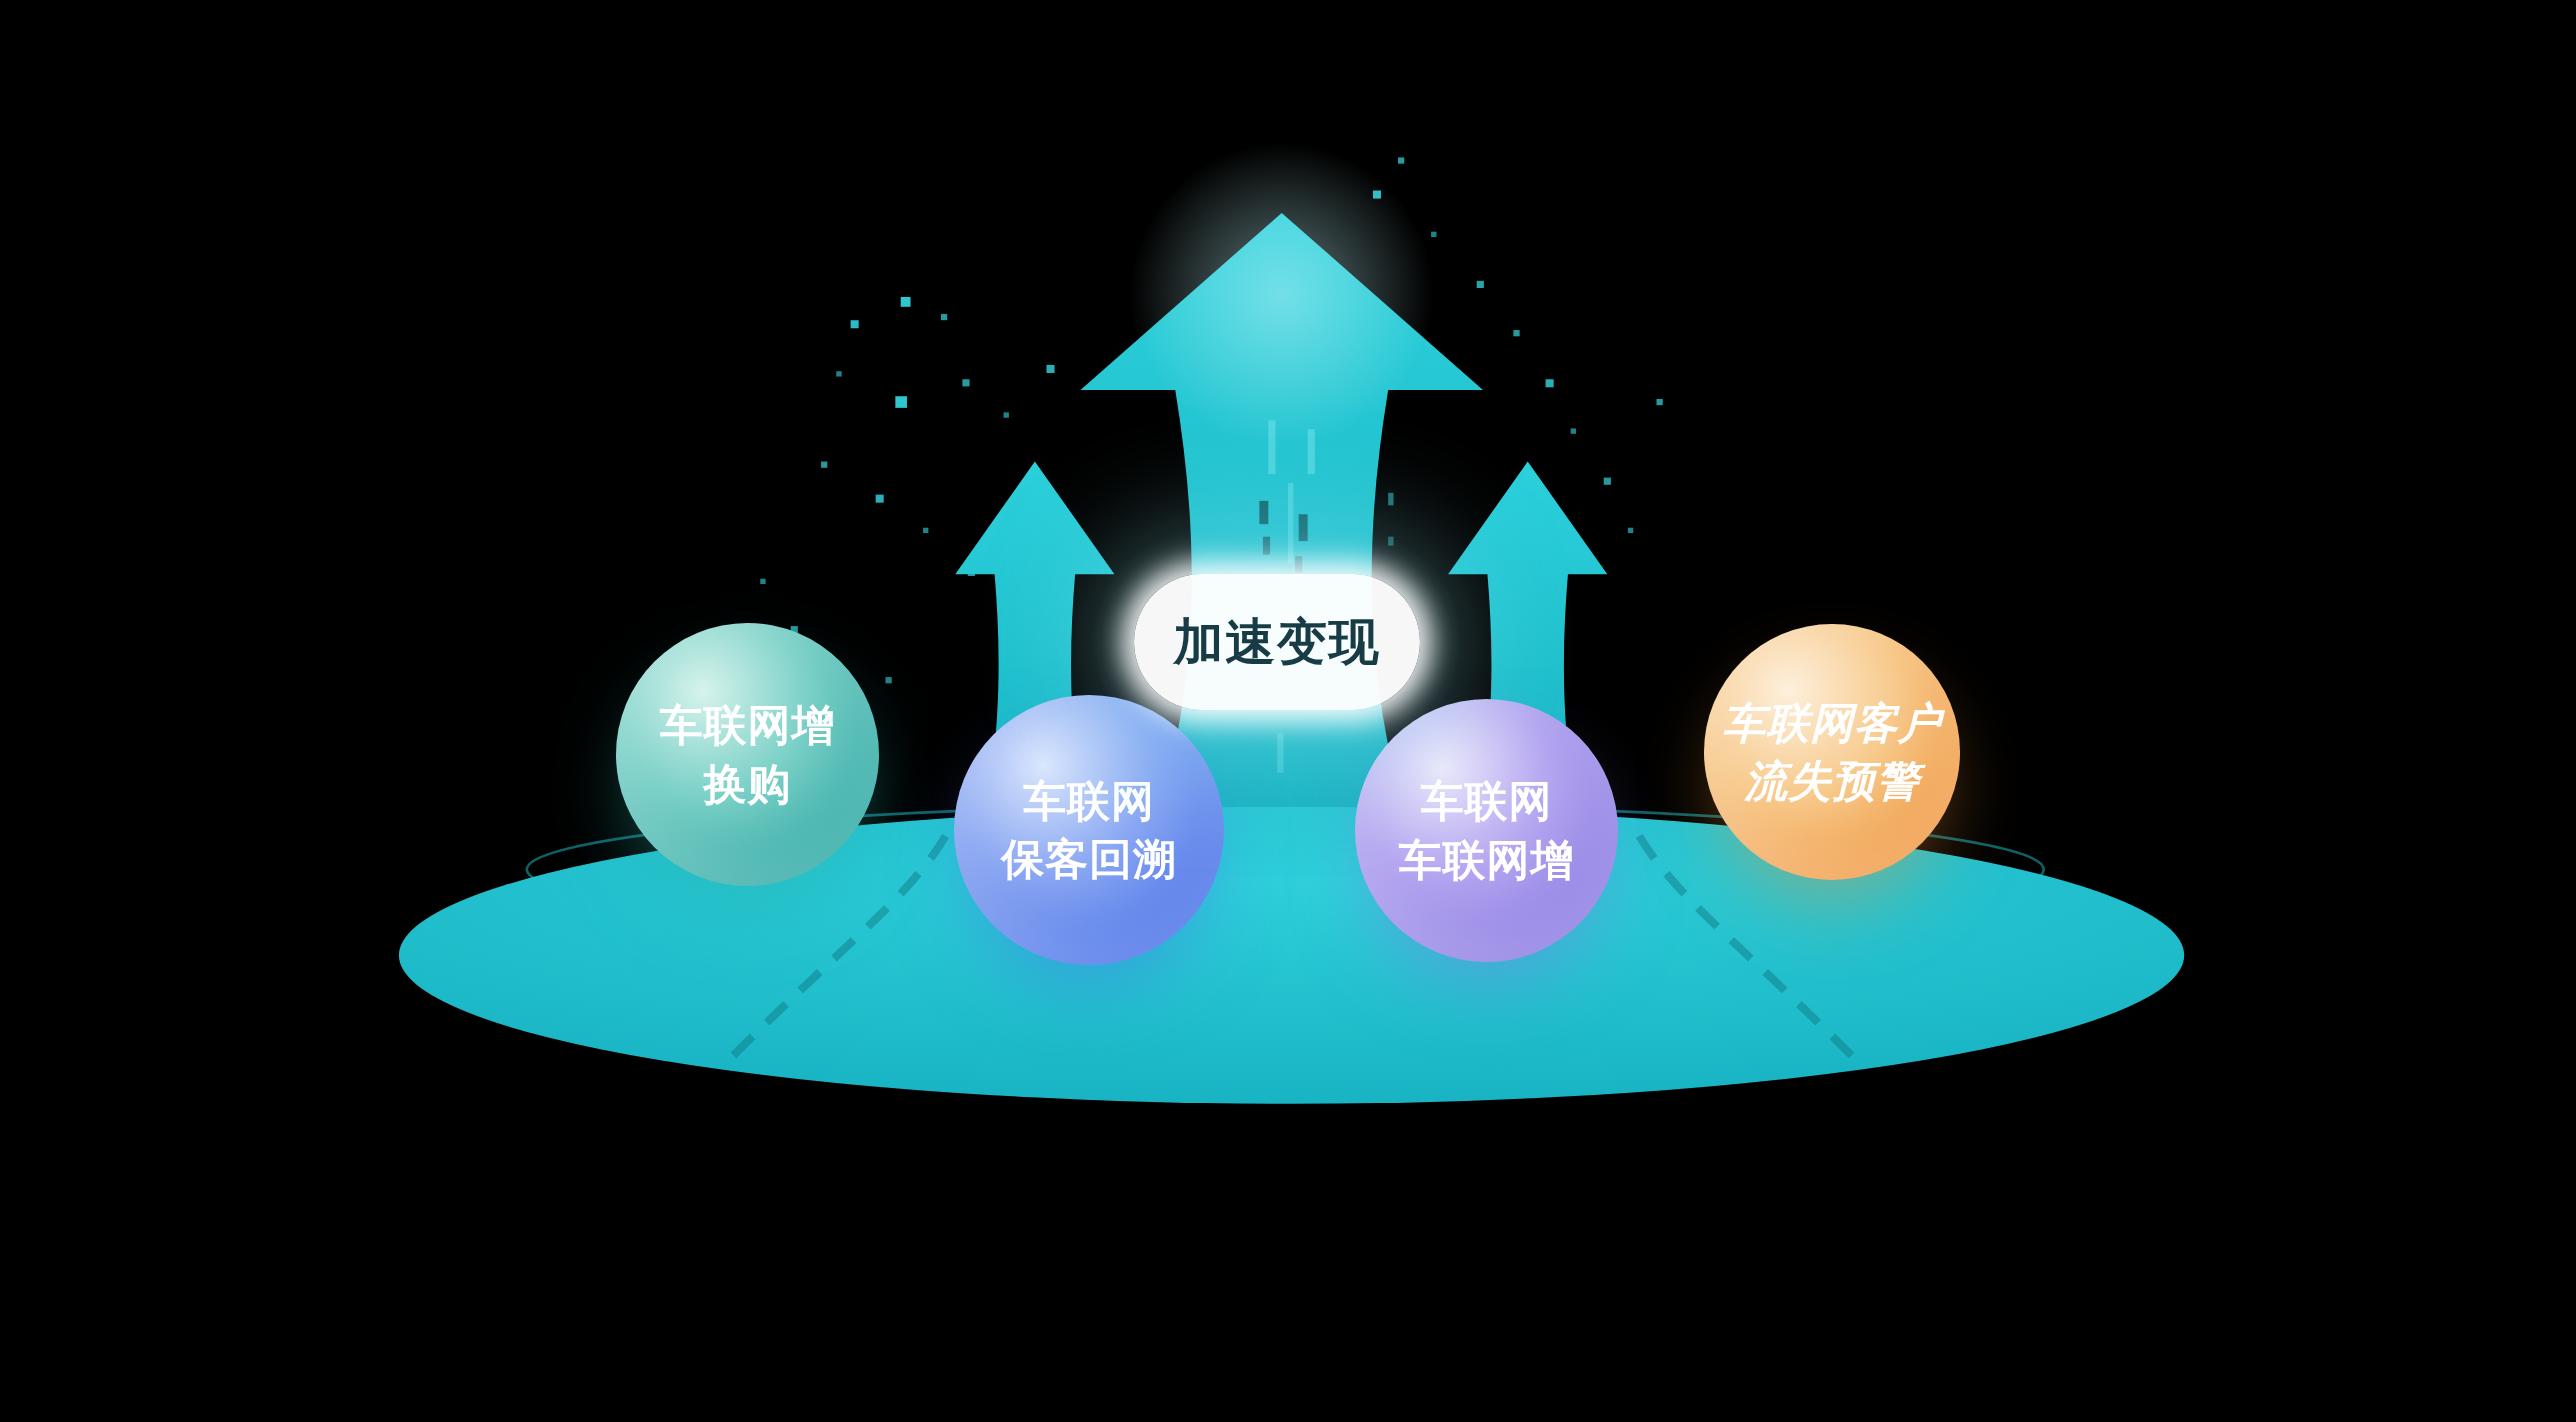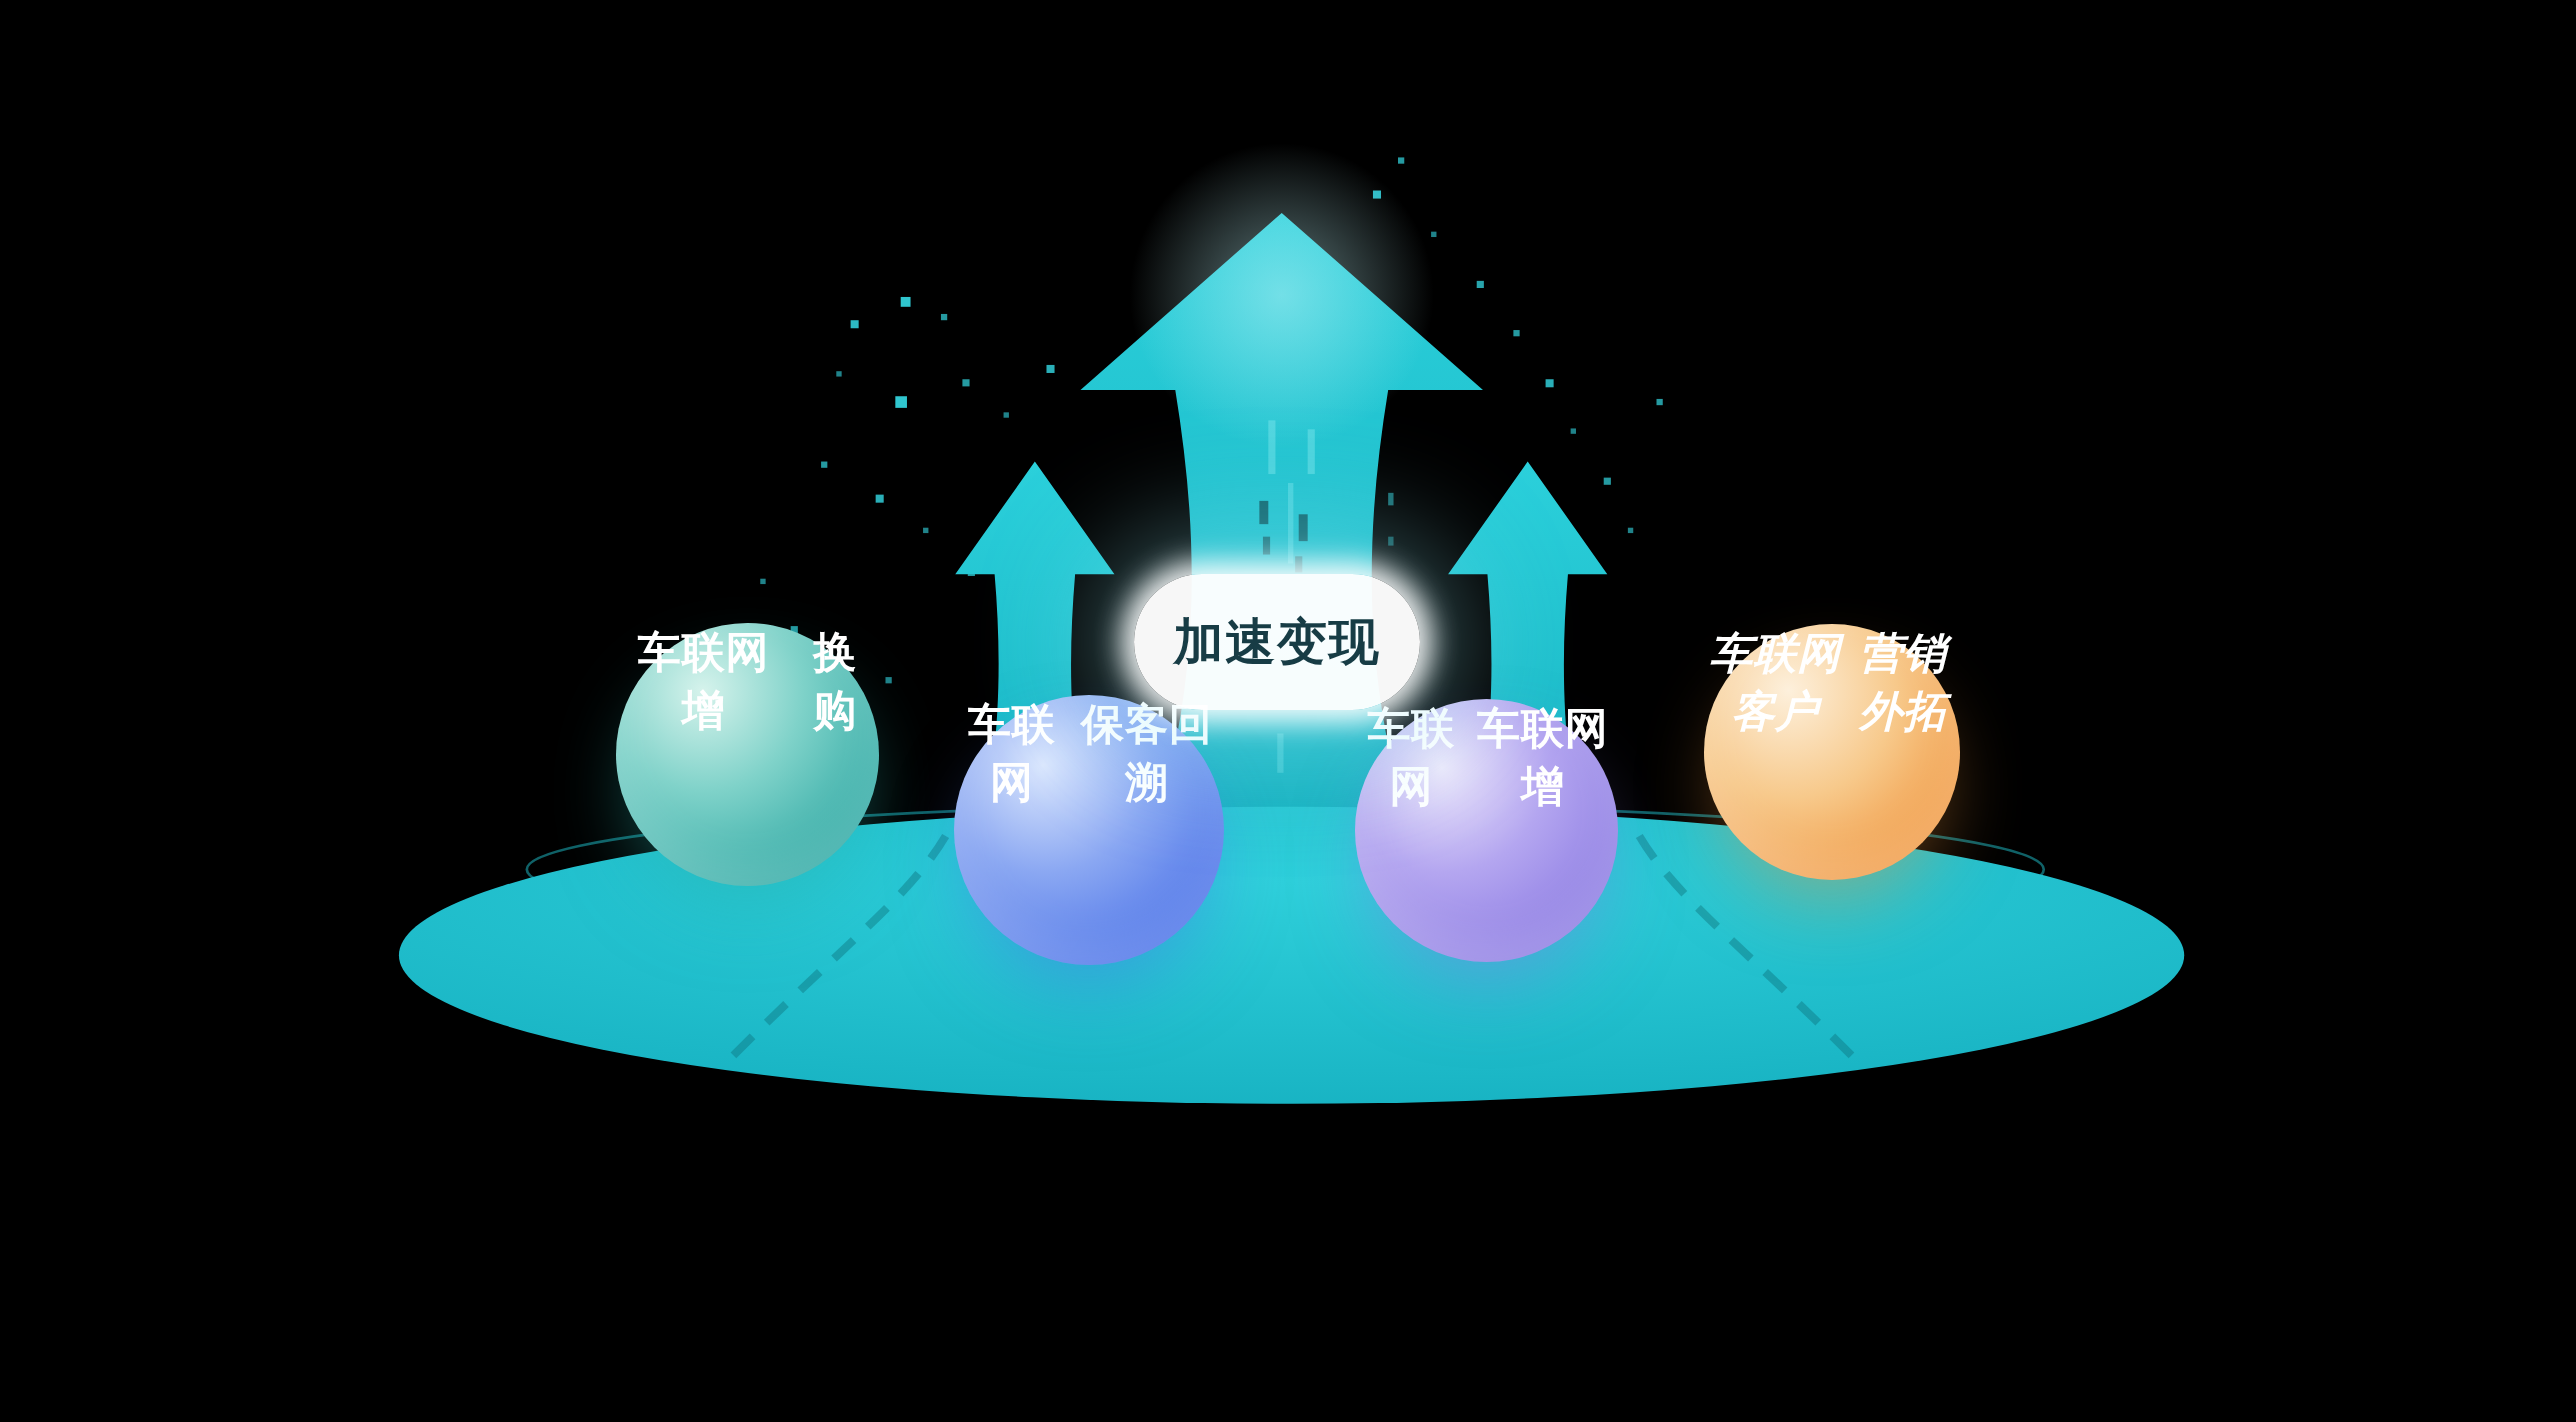--- a/index.html
+++ b/index.html
@@ -6,21 +6,21 @@
   .canvas{
     position:relative;width:2576px;height:1422px;overflow:hidden;
     background:var(--background,#000);
     font-family:"Liberation Sans","DejaVu Sans",sans-serif;
   }
   .scene{position:absolute;inset:0;display:block;}
 
   
   .sphere{
     position:absolute;border-radius:50%;
-    display:flex;flex-direction:row;align-items:flex-start;justify-content:center;
+    display:flex;flex-direction:column;align-items:center;justify-content:center;
     text-align:center;color:var(--sphere-text,#ffffff);
     font-weight:bold;font-size:43px;line-height:1.35;
     letter-spacing:0.9px;
   }
   .sphere .ln{display:block;}
   .sphere-teal{
     left:616px;top:623px;width:263px;height:263px;
     background:radial-gradient(circle at 33% 26%,
       var(--sphere-teal-from,#d6f3ec) 0%, #7fd2c9 38%,
       var(--sphere-teal-to,#2fa9a4) 80%, #259a9b 100%);
@@ -167,21 +167,21 @@
     <span class="ln">保客回溯</span>
   </div>
 
   <div class="sphere sphere-purple">
     <span class="ln">车联网</span>
     <span class="ln">车联网增</span>
   </div>
 
   <div class="sphere sphere-orange">
     <span class="ln">车联网客户</span>
-    <span class="ln">营销外拓</span>
+    <span class="ln">流失预警</span>
   </div>
 
   <div class="center-pill">
     <span>加速变现</span>
   </div>
 
 </div>
 
 
 </body></html>

